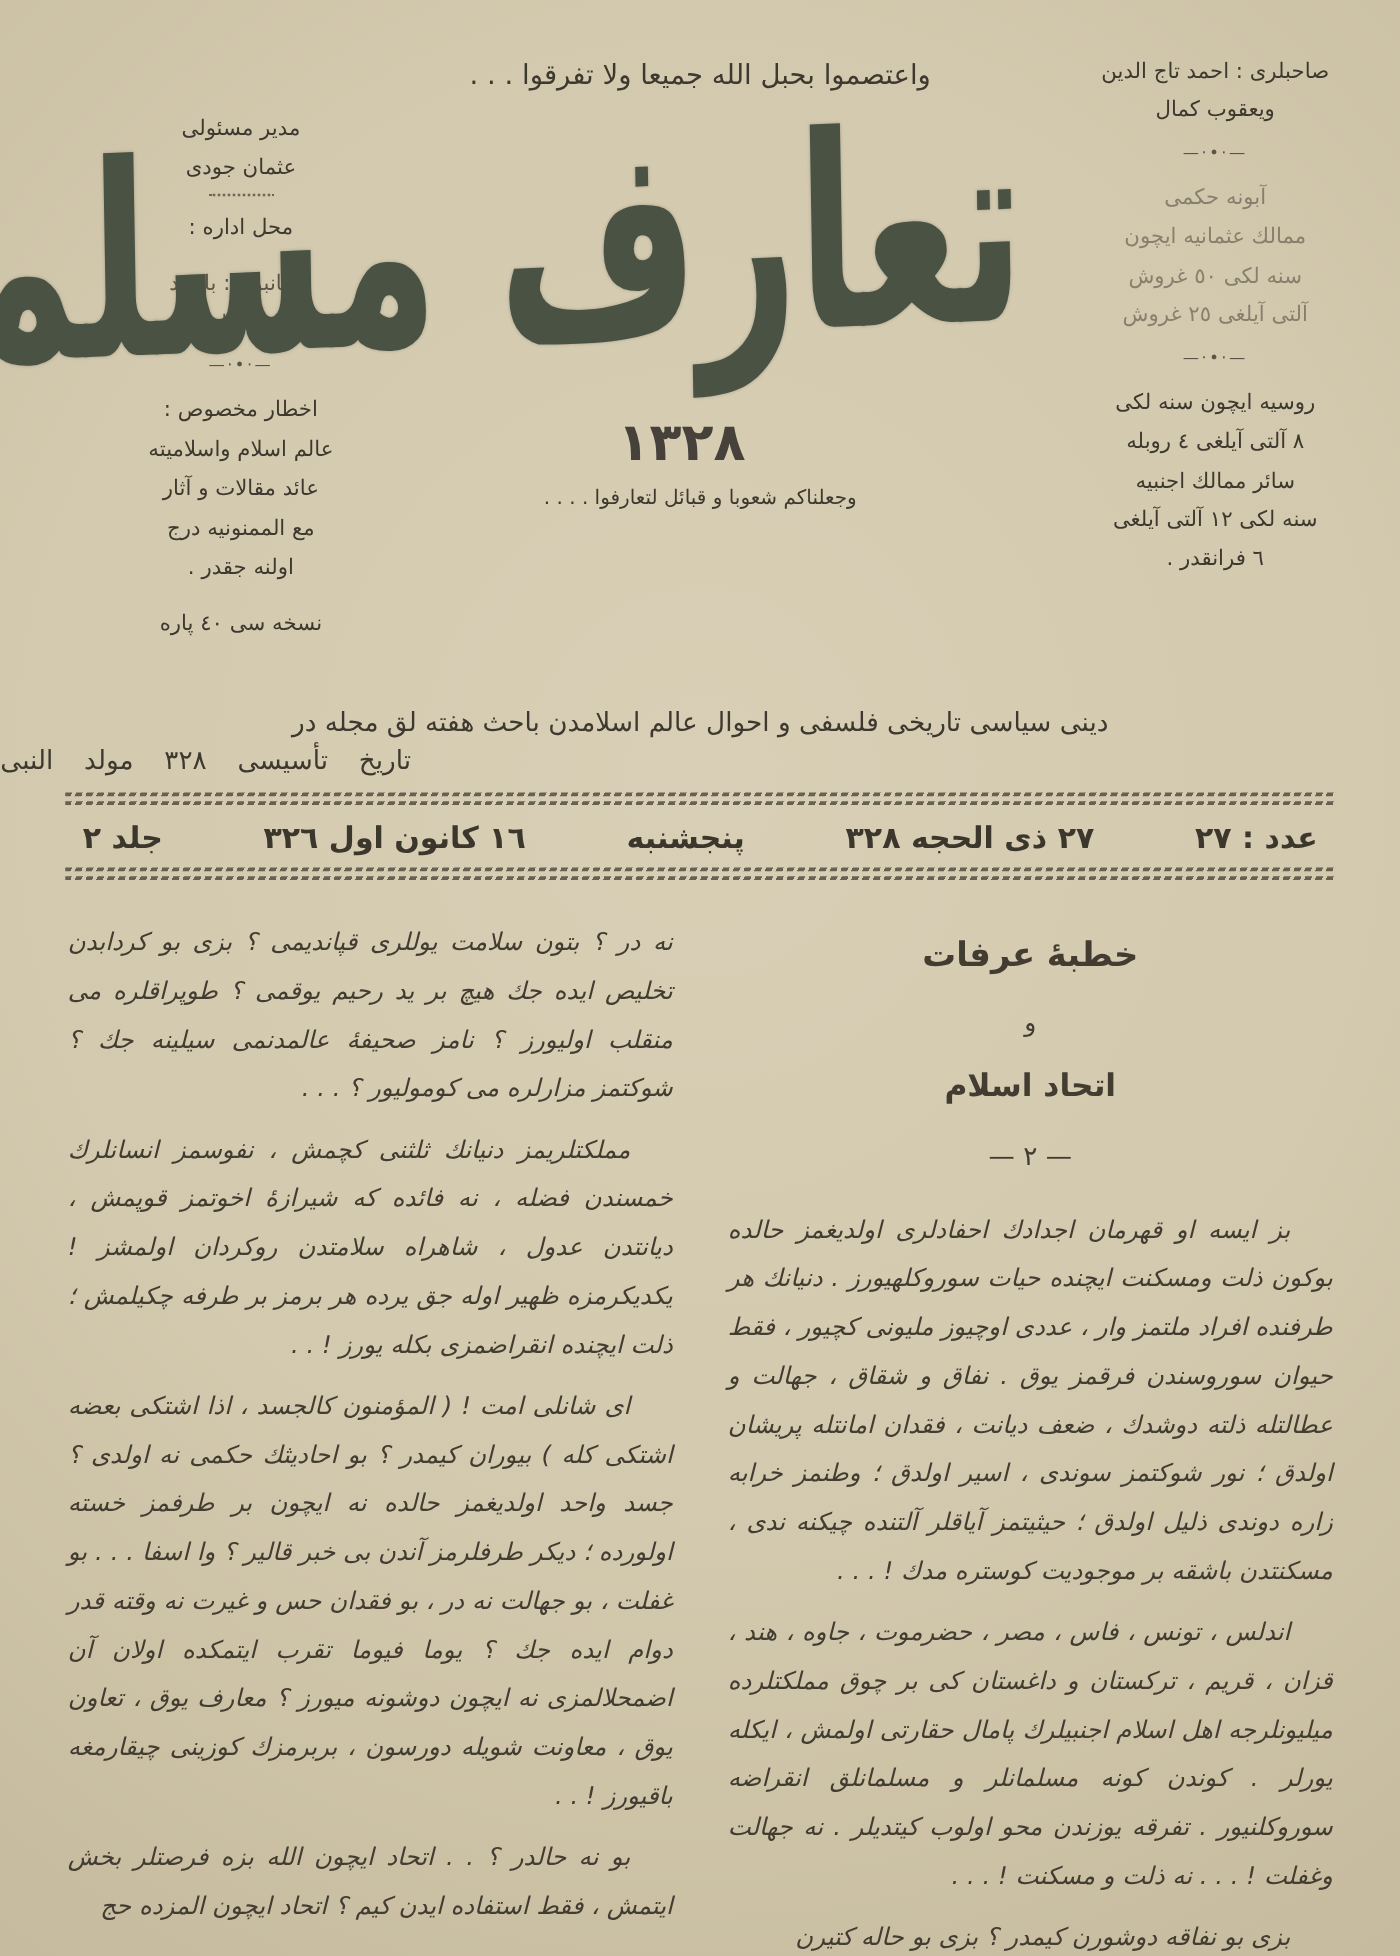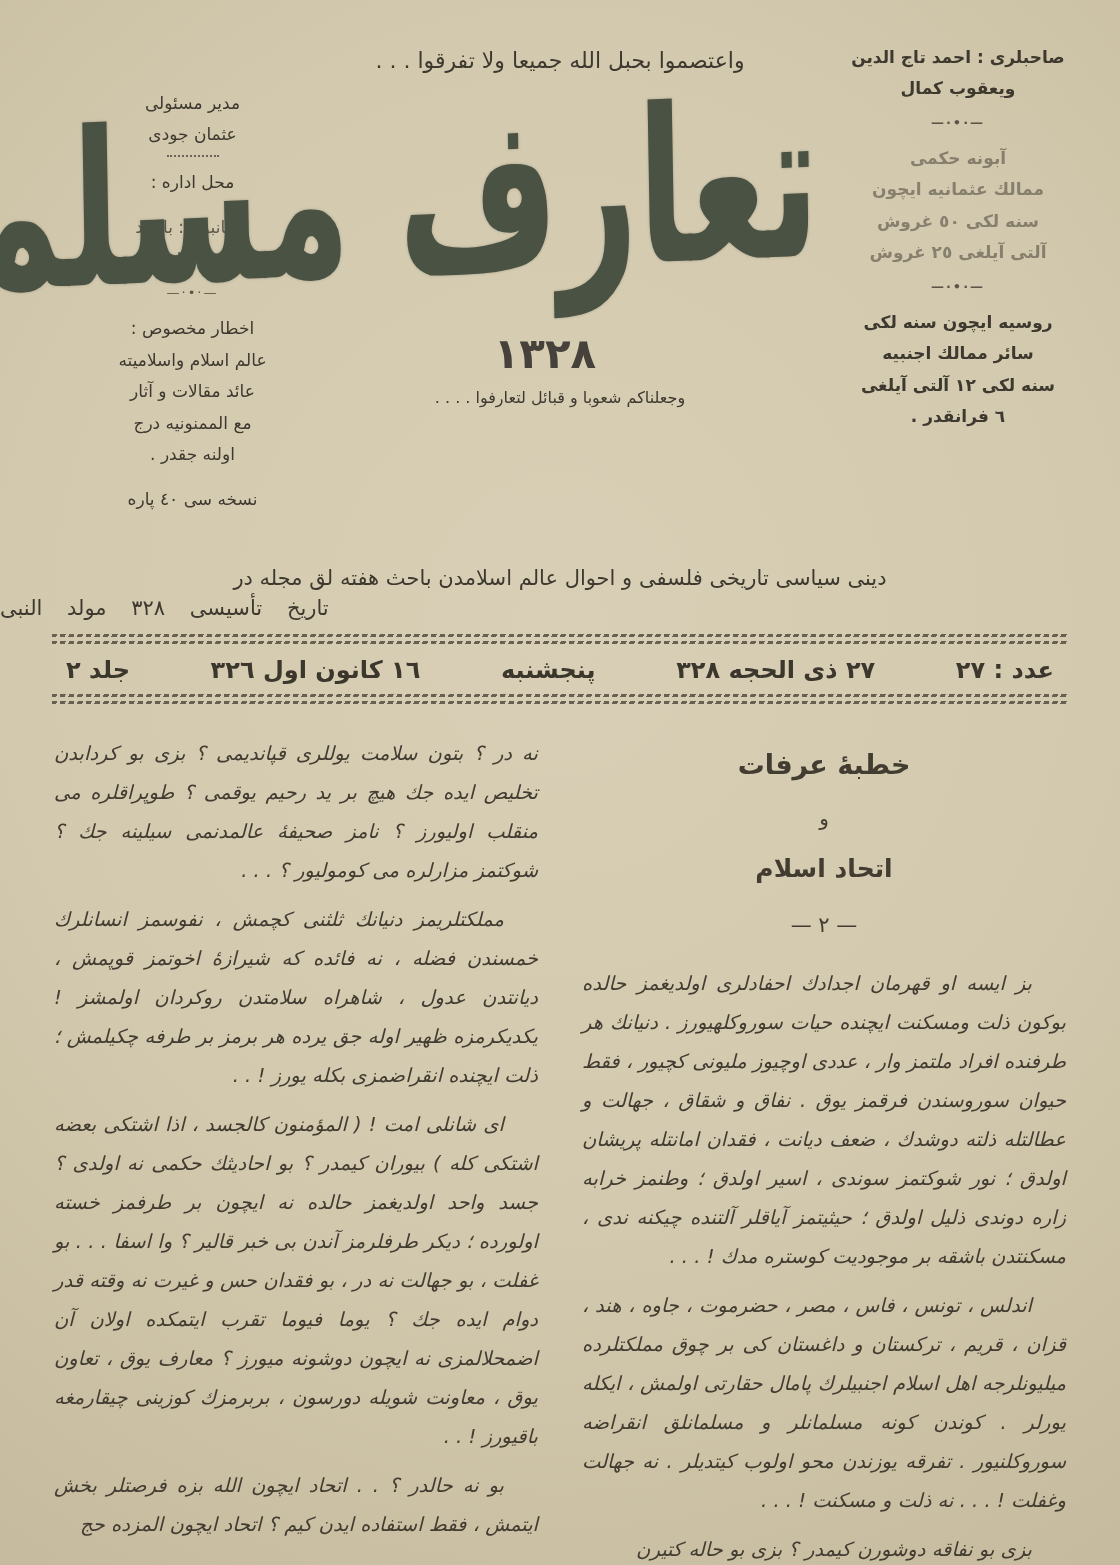--- a/index.html
+++ b/index.html
@@ -10,21 +10,21 @@
     overflow:hidden;
     background:
       radial-gradient(ellipse 90% 70% at 50% 40%, #d9cfb6 0%, #d3c9ae 55%, #c6bb9e 100%);
     color:#3e392f;
     font-family:"DejaVu Sans", sans-serif;
     direction:rtl;
   }
   
   .masthead{position:relative;height:548px;}
   .side-block{position:absolute;text-align:center;font-size:17px;line-height:1.85;}
-  .owners-block{top:42px;right:28px;width:268px;font-weight:bold;}
+  .owners-block{top:42px;right:14px;width:268px;}
   .director-block{top:48px;left:60px;width:265px;margin-top:40px;}
   .faded{opacity:.5;}
   .semi-faded{opacity:.78;}
   .orn{display:block;margin:6px auto 8px;font-size:13px;letter-spacing:2px;opacity:.8;}
   .mini-rule{width:52px;height:0;border-top:2px dotted #4a443a;margin:4px auto 10px;opacity:.75;}
   .side-gap{height:14px;}
   .center-block{margin:0 300px;text-align:center;}
   .top-verse{padding-top:48px;font-size:22px;letter-spacing:.5px;}
   .big-title{
     margin-top:-6px;
@@ -67,20 +67,21 @@
     <div class="side-block owners-block">
       <div>صاحبلری : احمد تاج الدین</div>
       <div>ویعقوب کمال</div>
       <span class="orn">—·•·—</span>
       <div class="faded">آبونه حکمی</div>
       <div class="faded">ممالك عثمانیه ایچون</div>
       <div class="faded">سنه لکی ٥٠ غروش</div>
       <div class="faded">آلتی آیلغی ٢٥ غروش</div>
       <span class="orn">—·•·—</span>
       <div>روسیه ایچون سنه لکی</div>
+      <div>٨ آلتی آیلغی ٤ روبله</div>
       <div>سائر ممالك اجنبیه</div>
       <div>سنه لکی ١٢ آلتی آیلغی</div>
       <div>٦ فرانقدر .</div>
     </div>
 
     <div class="side-block director-block">
       <div>مدیر مسئولی</div>
       <div>عثمان جودی</div>
       <div class="mini-rule"></div>
       <div>محل اداره :</div>

